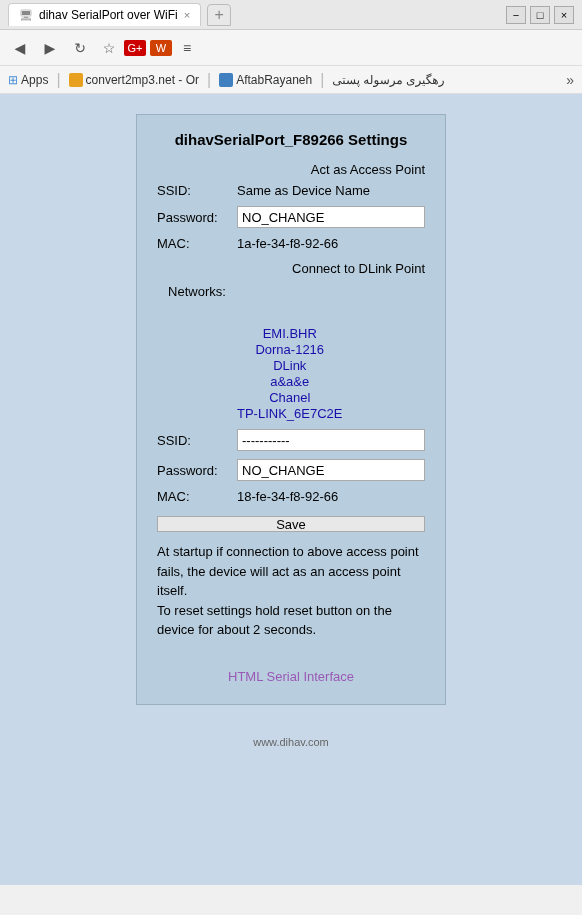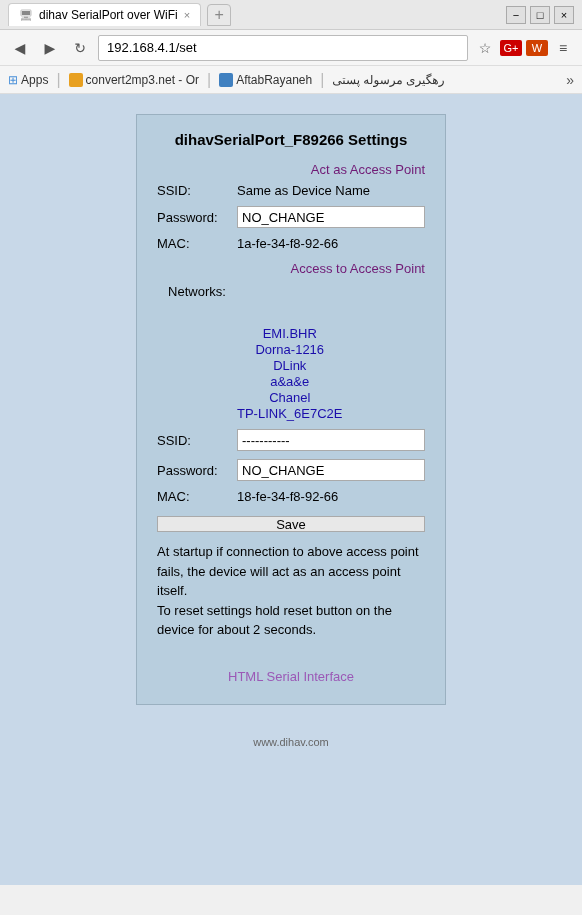--- a/index.html
+++ b/index.html
@@ -192,21 +192,21 @@
       padding: 0 4px;
       font-size: 13px;
       background: white;
     }
 
     .section-link {
       text-align: right;
       margin-bottom: 6px;
     }
     .section-link a {
-      color: #701a75;
+      color: #000000;
       text-decoration: none;
       font-size: 13px;
     }
 
     .static-value {
       font-size: 13px;
       color: #000;
     }
 
     .networks-row {
@@ -285,21 +285,20 @@
     <div class="title-btn">−</div>
     <div class="title-btn">□</div>
     <div class="title-btn">×</div>
   </div>
 </div>
 
 <div class="address-bar">
   <div class="nav-btn">◀</div>
   <div class="nav-btn">▶</div>
   <div class="nav-btn">↻</div>
-  <input class="address-input" type="text" value="192.168.4.1/set" style="">
   <div class="addr-icons">
     <div class="addr-icon">☆</div>
     <div class="addr-icon" style="background:#cc0000;color:white;border-radius:2px;font-size:11px;width:22px;height:16px;">G+</div>
     <div class="addr-icon" style="background:#d04000;color:white;border-radius:2px;font-size:11px;width:22px;height:16px;">W</div>
     <div class="addr-icon">≡</div>
   </div>
 </div>
 
 <div class="bookmarks-bar">
   <div class="bookmark-item">
@@ -343,21 +342,21 @@
       <span class="form-label">Password:</span>
       <input class="form-input" type="text" value="NO_CHANGE" style="">
     </div>
 
     <div class="form-row">
       <span class="form-label">MAC:</span>
       <span class="static-value">1a-fe-34-f8-92-66</span>
     </div>
 
     <div class="section-link" style="margin-top:10px;">
-      <a href="#">Access to Access Point</a>
+      <a href="#">Connect to DLink Point</a>
     </div>
 
     <div class="networks-row">
       <span class="networks-label">Networks:</span>
       <div class="networks-list">
         <div class="network-item">
           <a href="#">EMI.BHR</a>
         </div>
         <div class="network-item">
           <a href="#">Dorna-1216</a>

